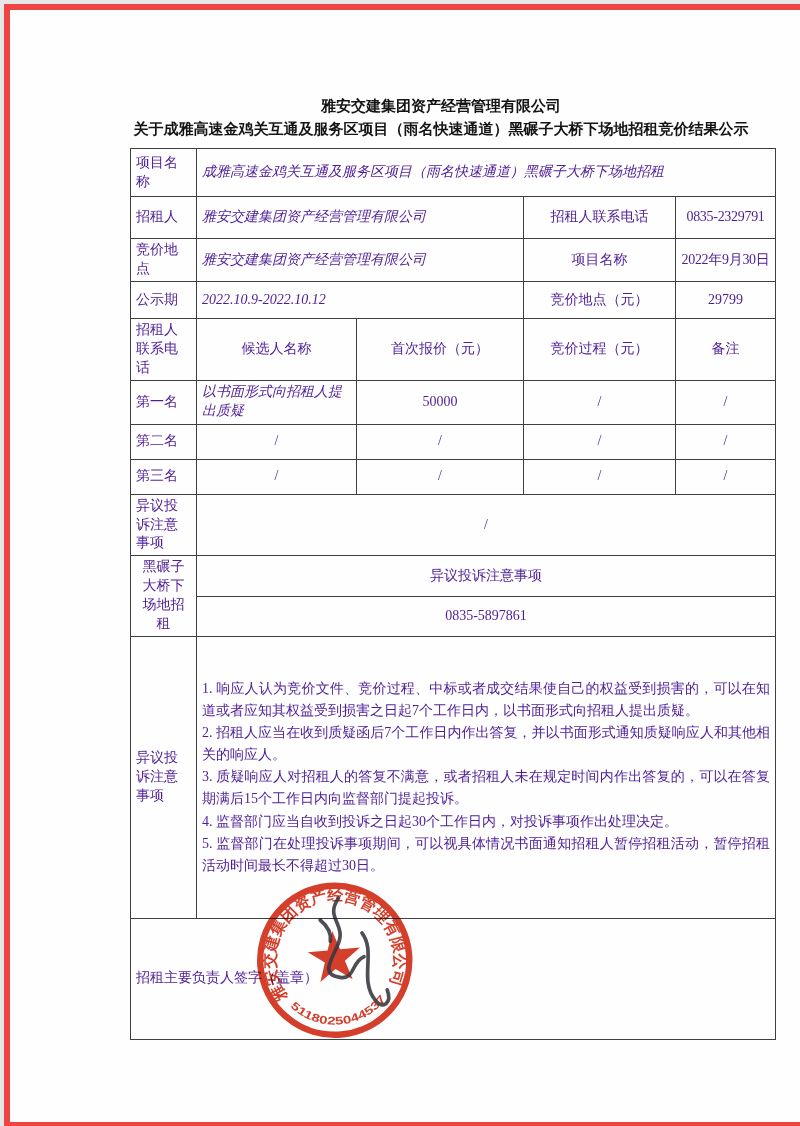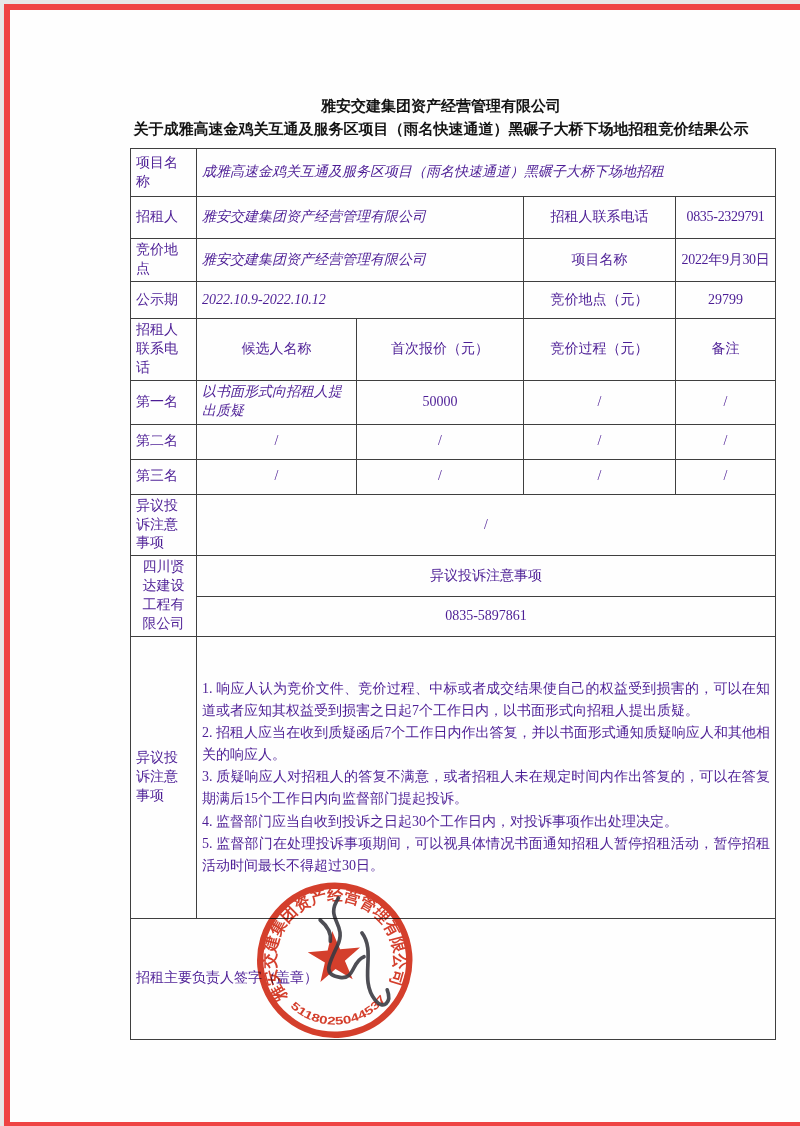--- a/index.html
+++ b/index.html
@@ -125,21 +125,21 @@
       <td class="ctr">/</td>
       <td class="ctr">/</td>
     </tr>
 
     <tr style="height:45px">
       <td class="lab">异议投诉注意事项</td>
       <td class="ctr" colspan="4">/</td>
     </tr>
 
     <tr style="height:38px">
-      <td class="lab ctr" rowspan="2">四川贤达建设工程有限公司</td>
+      <td class="lab ctr" rowspan="2">黑碾子大桥下场地招租</td>
       <td class="ctr" colspan="4">异议投诉注意事项</td>
     </tr>
     <tr style="height:37px">
       <td class="ctr" colspan="4">0835-5897861</td>
     </tr>
 
     <tr style="height:282px">
       <td class="lab">异议投诉注意事项</td>
       <td class="objtext" colspan="4">
         <p>1. 响应人认为竞价文件、竞价过程、中标或者成交结果使自己的权益受到损害的，可以在知道或者应知其权益受到损害之日起7个工作日内，以书面形式向招租人提出质疑。</p>

